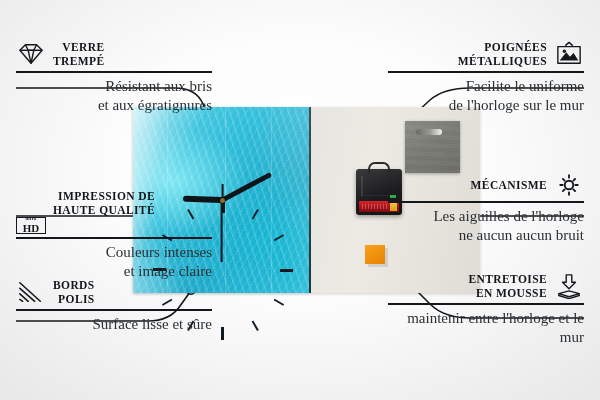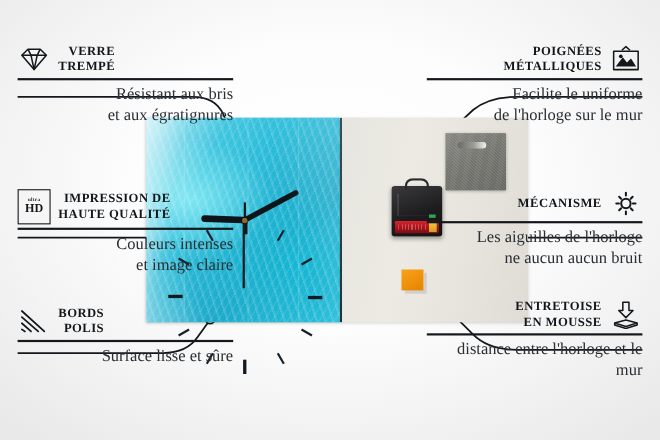--- a/index.html
+++ b/index.html
@@ -132,23 +132,24 @@
 
   .feature.left .head { justify-content:flex-start; }
   .feature.left .title, .feature.left .desc { text-align:right; }
   .feature.right .head { justify-content:flex-end; flex-direction:row; }
   .feature.right .title, .feature.right .desc { text-align:right; }
 
   .icon { width:30px; height:26px; flex:0 0 30px; }
   .icon svg { display:block; width:100%; height:100%; }
 
   .hd-badge{
-    width:30px; height:32px; flex:0 0 30px; border:1.6px solid #14181c;
+    width:30px; height:17px; flex:0 0 30px; border:1.6px solid #14181c;
     display:flex; flex-direction:column; align-items:center; justify-content:center;
     line-height:1;
+    margin-top:45px;
   }
   .hd-badge .u { font-size:4.6px; letter-spacing:.3px; font-weight:bold; color:#14181c; }
   .hd-badge .h { font-size:11px; font-weight:bold; color:#14181c; margin-top:.5px; }
 
   
   #f-verre      { left:16px;  top:40px;  }
   #f-impression { left:16px;  top:172px; }
   #f-bords      { left:16px;  top:278px; }
   #f-poignees   { left:388px; top:40px;  }
   #f-mecanisme  { left:388px; top:172px; }
@@ -361,16 +362,16 @@
         <svg viewBox="0 0 32 28">
           <g fill="none" stroke="#14181c" stroke-width="1.5" stroke-linejoin="round">
             <path d="M13,2 h6 v8 h4 l-7,7 l-7,-7 h4 Z"></path>
             <path d="M16,19.2 L5,22.2 L16,25.6 L27,22.2 Z"></path>
             <path d="M5,22.2 v2 L16,27.6 L27,24.2 v-2"></path>
           </g>
         </svg>
       </span>
     </div>
     <div class="rule"></div>
-    <div class="desc">distance entre l'horloge et le mur</div>
+    <div class="desc">maintenir entre l'horloge et le mur</div>
   </div>
 
 </div>
 
 </body></html>

